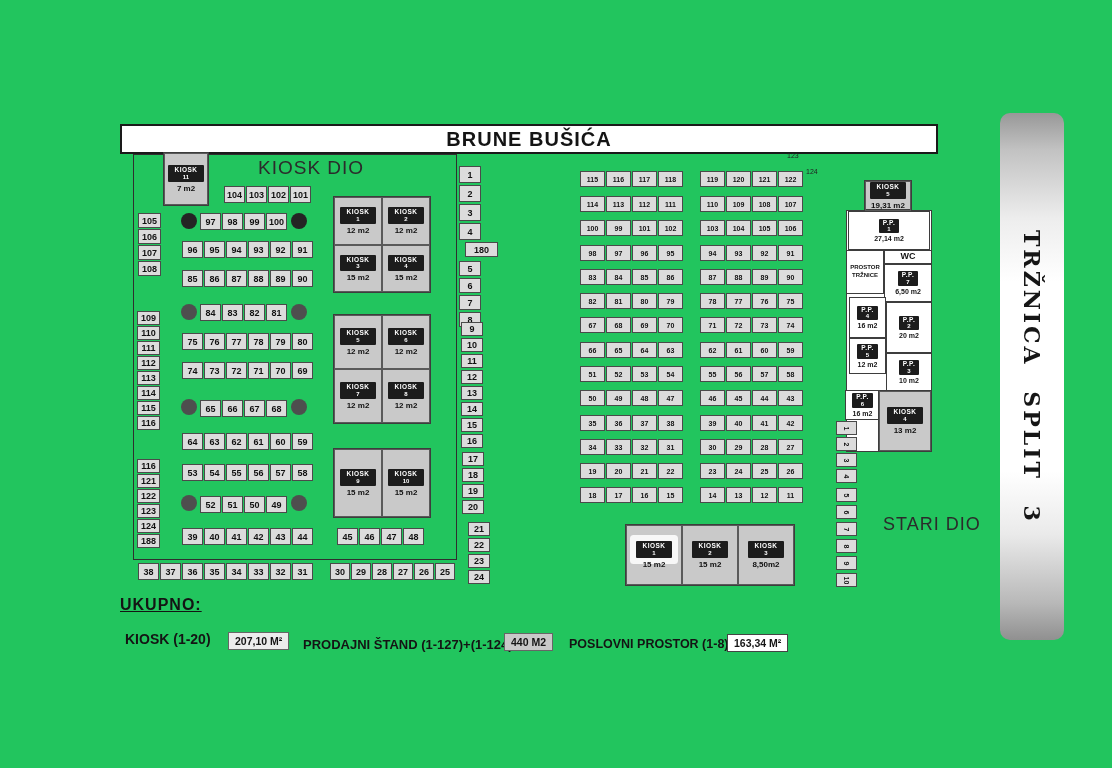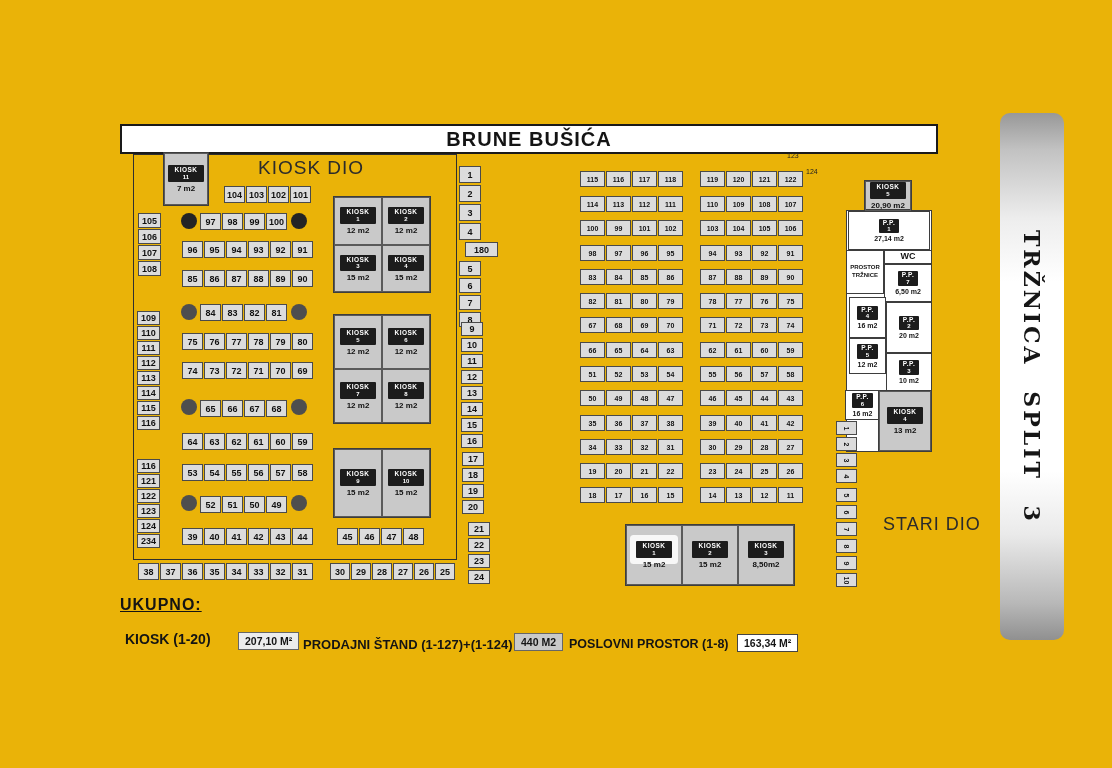--- a/index.html
+++ b/index.html
@@ -1,16 +1,16 @@
 <!DOCTYPE html>
 <html><head>
 <meta charset="utf-8">
 <style>
   html,body{margin:0;padding:0;background:#ffffff;}
-  #stage{position:relative;width:1112px;height:768px;background:#eab308;overflow:hidden;
+  #stage{position:relative;width:1112px;height:768px;background:#22c55e;overflow:hidden;
          font-family:"Liberation Sans",sans-serif;color:#141414;}
   
   .banner{position:absolute;left:120px;top:124px;width:818px;height:30px;background:#fff;
           border:2px solid #1a1a1a;display:flex;align-items:center;justify-content:center;box-sizing:border-box;}
   .banner span{font-size:20px;font-weight:bold;letter-spacing:1px;}
   
   .novi-outline{position:absolute;left:133px;top:154px;width:322px;height:404px;border:1px solid #2f2f2f;}
   .section-label{position:absolute;font-size:19px;letter-spacing:1px;color:#2b2b2b;}
   #novi-label{left:258px;top:157px;}
   #stari-label{left:883px;top:514px;font-size:18px;}
@@ -50,21 +50,21 @@
   .side-banner span{writing-mode:vertical-rl;text-orientation:mixed;font-family:"DejaVu Serif",serif;
     font-weight:bold;font-size:22px;letter-spacing:3px;word-spacing:14px;color:#161616;}
   
   .legend-heading{position:absolute;left:120px;top:596px;font-size:16px;font-weight:bold;
                   text-decoration:underline;letter-spacing:1px;}
   .leg-label{position:absolute;font-weight:bold;}
   #leg1-label{left:125px;top:631px;font-size:14px;}
   #leg2-label{left:303px;top:637px;font-size:13px;}
   #leg3-label{left:569px;top:637px;font-size:12.5px;}
   .leg-val{position:absolute;font-weight:bold;font-size:10.5px;border:1px solid #666;padding:2px 6px;
-           background:#ececec;margin-left:10px;}
+           background:#ececec;}
   #leg1-val{left:228px;top:632px;}
   #leg2-val{left:504px;top:633px;background:#c9c9c9;}
   #leg3-val{left:727px;top:634px;background:#fff;border-color:#444;}
   .total-box{position:absolute;left:789px;top:628px;border:2px solid #222;background:#fff;padding:3px 10px;
              display:flex;gap:14px;align-items:center;}
   .total-box .tl{font-size:13px;font-weight:bold;letter-spacing:1px;}
   .total-box .tv{font-size:12px;font-weight:bold;}
 </style>
 </head>
 <body>
@@ -218,21 +218,21 @@
       <div class="cell" style="width: 23px; height: 14px; font-size: 9px;">114</div>
       <div class="cell" style="width: 23px; height: 14px; font-size: 9px;">115</div>
       <div class="cell" style="width: 23px; height: 14px; font-size: 9px;">116</div>
     </div>
     <div class="strip v" style="left: 137px; top: 459px;">
       <div class="cell" style="width: 23px; height: 14px; font-size: 9px;">116</div>
       <div class="cell" style="width: 23px; height: 14px; font-size: 9px;">121</div>
       <div class="cell" style="width: 23px; height: 14px; font-size: 9px;">122</div>
       <div class="cell" style="width: 23px; height: 14px; font-size: 9px;">123</div>
       <div class="cell" style="width: 23px; height: 14px; font-size: 9px;">124</div>
-      <div class="cell" style="width: 23px; height: 14px; font-size: 9px;">234</div>
+      <div class="cell" style="width: 23px; height: 14px; font-size: 9px;">188</div>
     </div>
     <div class="strip v" style="left: 459px; top: 166px; gap: 2px;">
       <div class="cell" style="width: 22px; height: 17px; font-size: 9px;">1</div>
       <div class="cell" style="width: 22px; height: 17px; font-size: 9px;">2</div>
       <div class="cell" style="width: 22px; height: 17px; font-size: 9px;">3</div>
       <div class="cell" style="width: 22px; height: 17px; font-size: 9px;">4</div>
     </div>
     <div class="strip" style="left: 465px; top: 242px;">
       <div class="cell" style="width: 33px; height: 15px; font-size: 9px;">180</div>
     </div>
@@ -600,21 +600,21 @@
         </div>
         <div class="karea">7 m2</div>
       </div>
     </div>
     <div class="kblock" style="left: 864px; top: 180px; width: 48px; height: 30px; grid-template-columns: repeat(1, 1fr);">
       <div class="kcell">
         <div class="chip">
           <div class="chipl">KIOSK</div>
           <div class="chipn">5</div>
         </div>
-        <div class="karea">20,90 m2</div>
+        <div class="karea">19,31 m2</div>
       </div>
     </div>
     <div class="kblock" style="left: 878px; top: 390px; width: 54px; height: 62px; grid-template-columns: repeat(1, 1fr);">
       <div class="kcell">
         <div class="chip">
           <div class="chipl">KIOSK</div>
           <div class="chipn">4</div>
         </div>
         <div class="karea">13 m2</div>
       </div>

